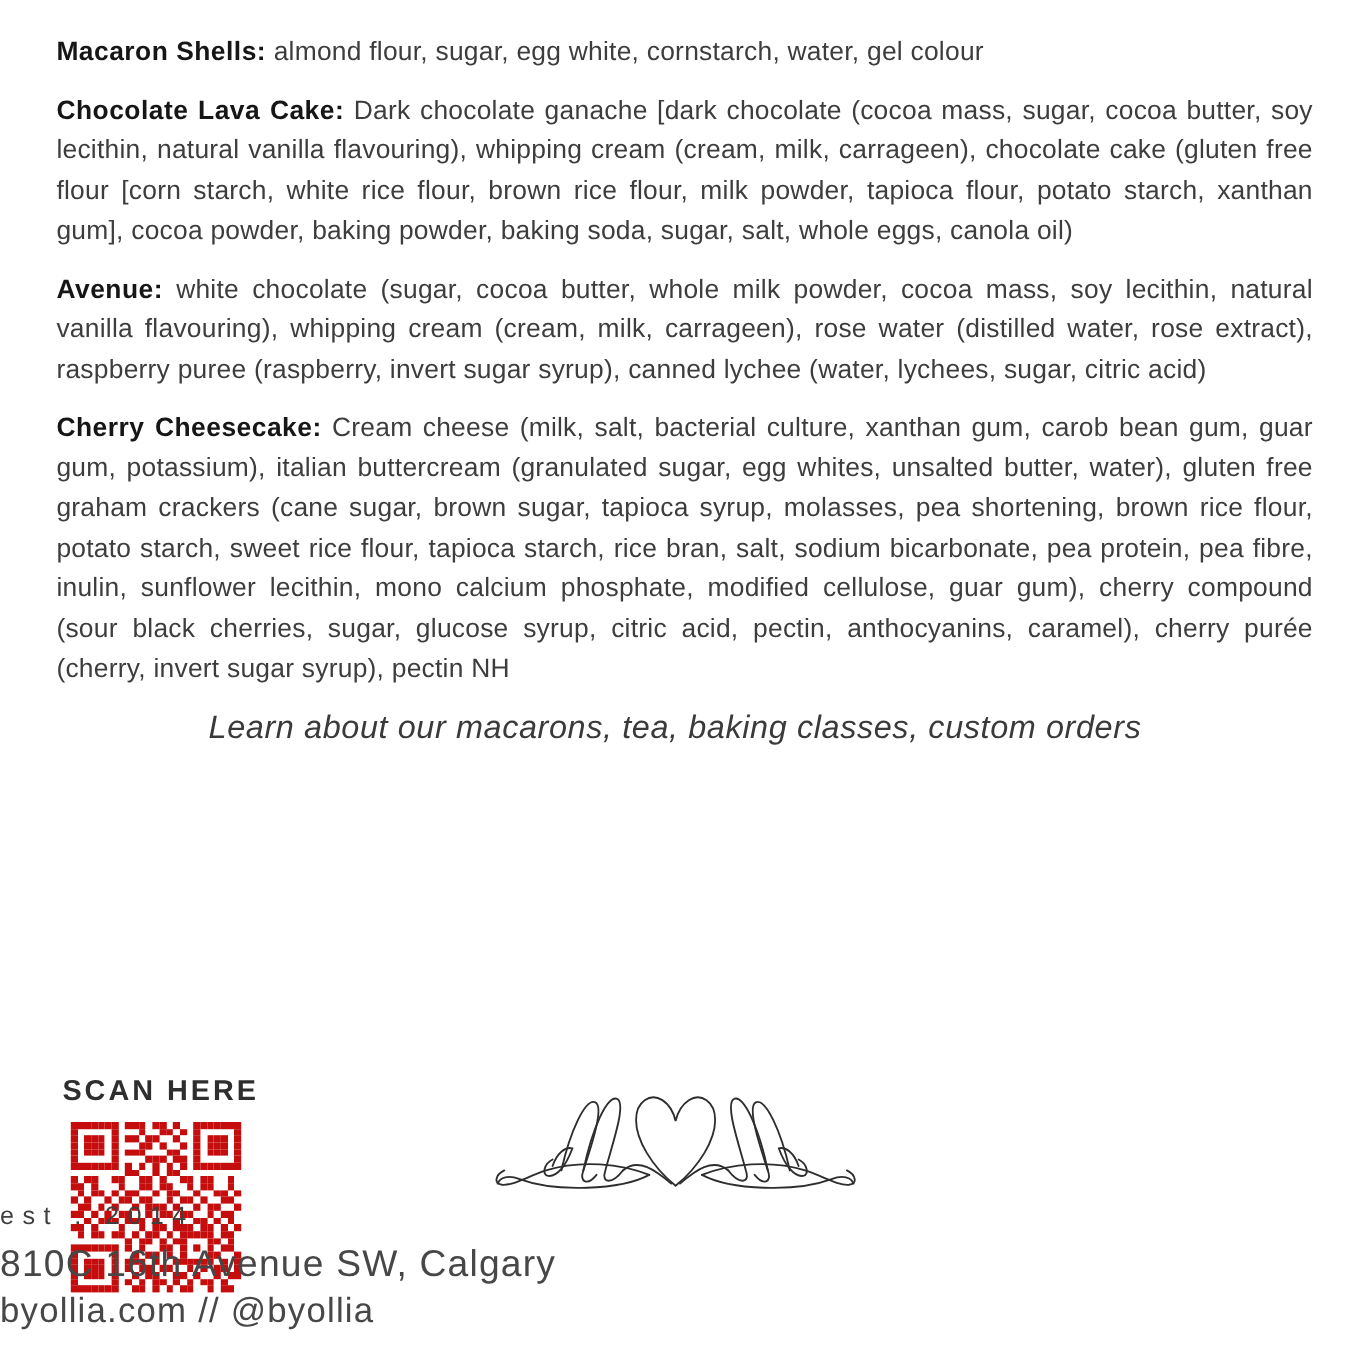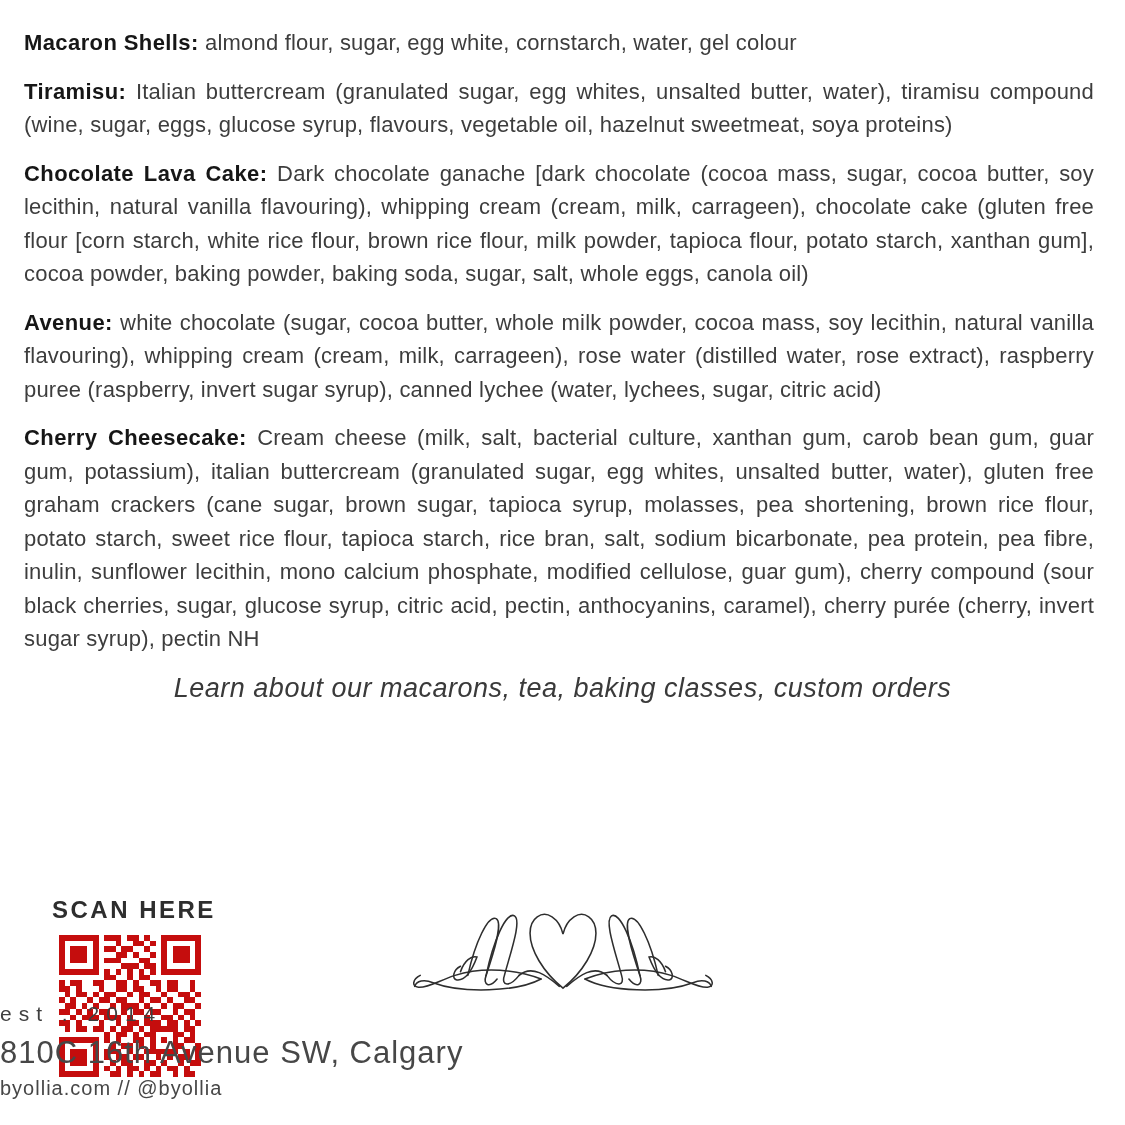--- a/index.html
+++ b/index.html
@@ -3,21 +3,21 @@
 <meta charset="utf-8">
 <style>
   html,body{margin:0;padding:0;background:#ffffff;}
   body{
     width:1125px;height:1125px;position:relative;overflow:hidden;
     font-family:"Liberation Sans",sans-serif;
     -webkit-font-smoothing:antialiased;
   }
   .sheet{position:absolute;inset:0;background:#fff;}
   .ingredients{
-    padding:26px 31px 0 24px;
+    padding:26px 31px 0 47px;
   }
   .ingredients p{
     margin:0 0 15px 0;
     font-size:22px;
     line-height:33.5px;
     letter-spacing:0.2px;
     color:#3d3d3d;
     text-align:justify;
   }
   .ingredients p b{
@@ -54,33 +54,32 @@
     text-align:left;color:#464646;
   }
   .logo-svg{display:block;margin:0 auto;}
   .est-line{
     font-size:21px;letter-spacing:7px;color:#3f3f3f;margin-top:1px;
   }
   .address-line{
     font-size:31px;color:#474747;letter-spacing:1px;margin-top:9px;
   }
   .web-line{
-    font-size:20px;color:#474747;letter-spacing:1px;margin-top:6px;
+    font-size:29px;color:#474747;letter-spacing:1px;margin-top:6px;
   }
 </style>
 </head>
 <body>
 
 <div class="sheet">
 
   <div class="ingredients">
 
   <p><b>Macaron Shells:</b> <span>almond flour, sugar, egg white, cornstarch, water, gel colour</span></p>
 
-  <p><b>Tiramisu:</b> <span>Italian buttercream (granulated sugar, egg whites, unsalted butter, water), tiramisu compound (wine, sugar, eggs, glucose syrup, flavours, vegetable oil, hazelnut sweetmeat, soya proteins)</span></p>
 
   <p><b>Chocolate Lava Cake:</b> <span>Dark chocolate ganache [dark chocolate (cocoa mass, sugar, cocoa butter, soy lecithin, natural vanilla flavouring), whipping cream (cream, milk, carrageen), chocolate cake (gluten free flour [corn starch, white rice flour, brown rice flour, milk powder, tapioca flour, potato starch, xanthan gum], cocoa powder, baking powder, baking soda, sugar, salt, whole eggs, canola oil)</span></p>
 
   <p><b>Avenue:</b> <span>white chocolate (sugar, cocoa butter, whole milk powder, cocoa mass, soy lecithin, natural vanilla flavouring), whipping cream (cream, milk, carrageen), rose water (distilled water, rose extract), raspberry puree (raspberry, invert sugar syrup), canned lychee (water, lychees, sugar, citric acid)</span></p>
 
   <p><b>Cherry Cheesecake:</b> <span>Cream cheese (milk, salt, bacterial culture, xanthan gum, carob bean gum, guar gum, potassium), italian buttercream (granulated sugar, egg whites, unsalted butter, water), gluten free graham crackers (cane sugar, brown sugar, tapioca syrup, molasses, pea shortening, brown rice flour, potato starch, sweet rice flour, tapioca starch, rice bran, salt, sodium bicarbonate, pea protein, pea fibre, inulin, sunflower lecithin, mono calcium phosphate, modified cellulose, guar gum), cherry compound (sour black cherries, sugar, glucose syrup, citric acid, pectin, anthocyanins, caramel), cherry purée (cherry, invert sugar syrup), pectin NH</span></p>
 </div>
 
   <div class="tagline">
     <div>Learn about our macarons, tea, baking classes, custom orders</div>

